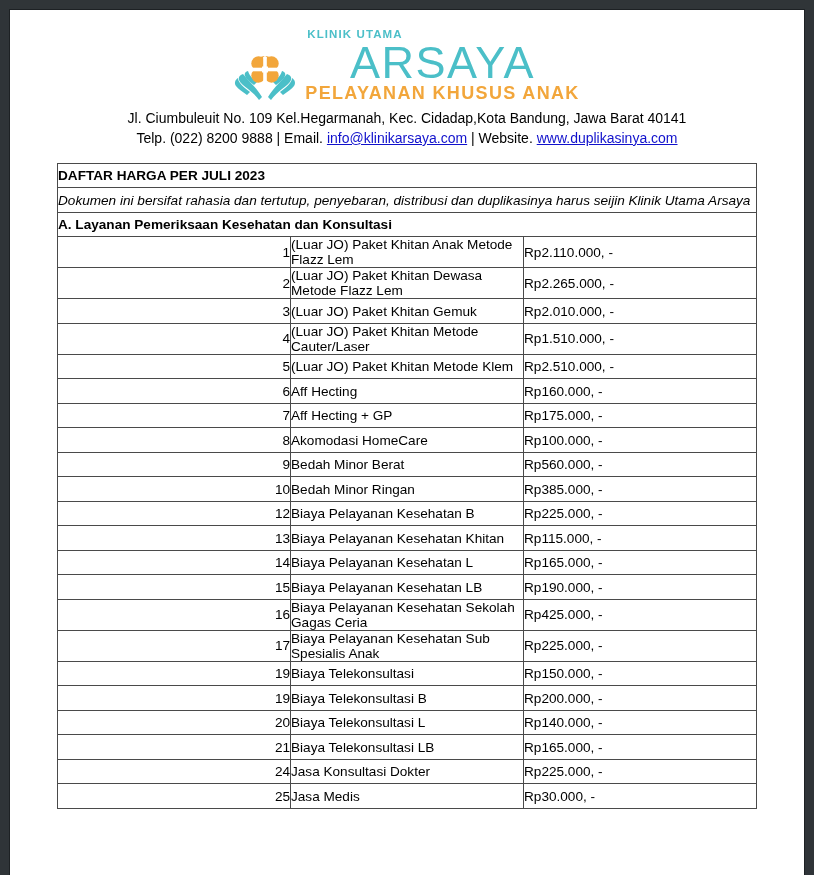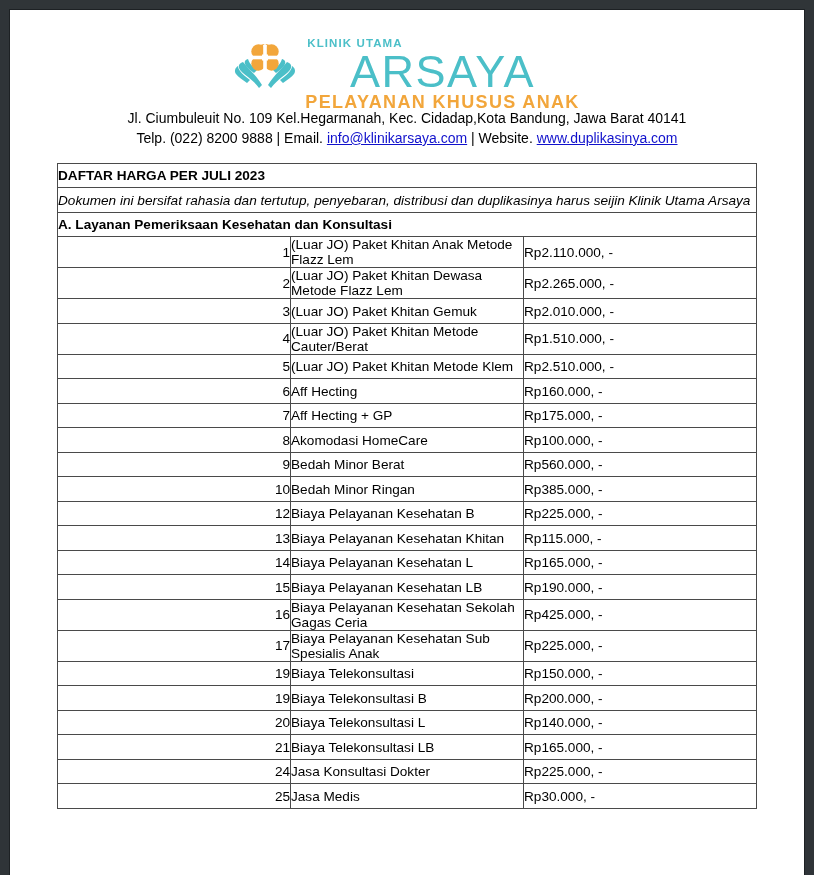--- a/index.html
+++ b/index.html
@@ -41,21 +41,21 @@
   }
 
   
   .letterhead {
     padding-top: 28px;
     text-align: center;
   }
 
   .logo-row {
     display: flex;
-    align-items: flex-start;
+    align-items: flex-end;
     justify-content: center;
     gap: 9px;
     height: 64px;
   }
 
   .logo-mark {
     width: 62px;
     height: 52px;
     flex: 0 0 auto;
   }
@@ -247,21 +247,21 @@
               <td class="col-name">(Luar JO) Paket Khitan Dewasa Metode Flazz Lem</td>
               <td class="col-price">Rp2.265.000, -</td>
             </tr>
             <tr>
               <td class="col-no">3</td>
               <td class="col-name">(Luar JO) Paket Khitan Gemuk</td>
               <td class="col-price">Rp2.010.000, -</td>
             </tr>
             <tr>
               <td class="col-no">4</td>
-              <td class="col-name">(Luar JO) Paket Khitan Metode Cauter/Berat</td>
+              <td class="col-name">(Luar JO) Paket Khitan Metode Cauter/Laser</td>
               <td class="col-price">Rp1.510.000, -</td>
             </tr>
             <tr>
               <td class="col-no">5</td>
               <td class="col-name">(Luar JO) Paket Khitan Metode Klem</td>
               <td class="col-price">Rp2.510.000, -</td>
             </tr>
             <tr>
               <td class="col-no">6</td>
               <td class="col-name">Aff Hecting</td>

